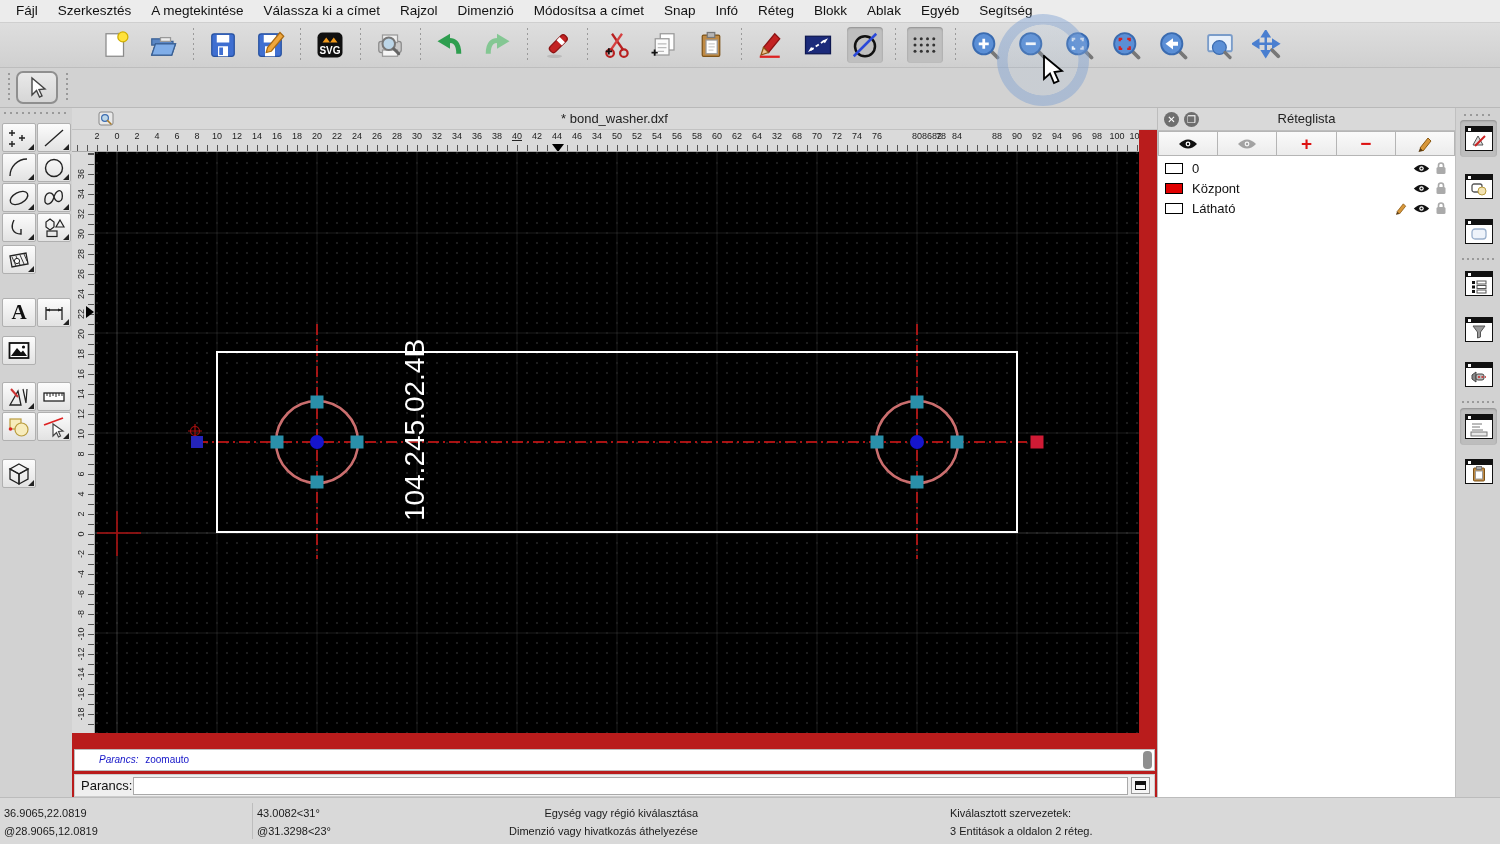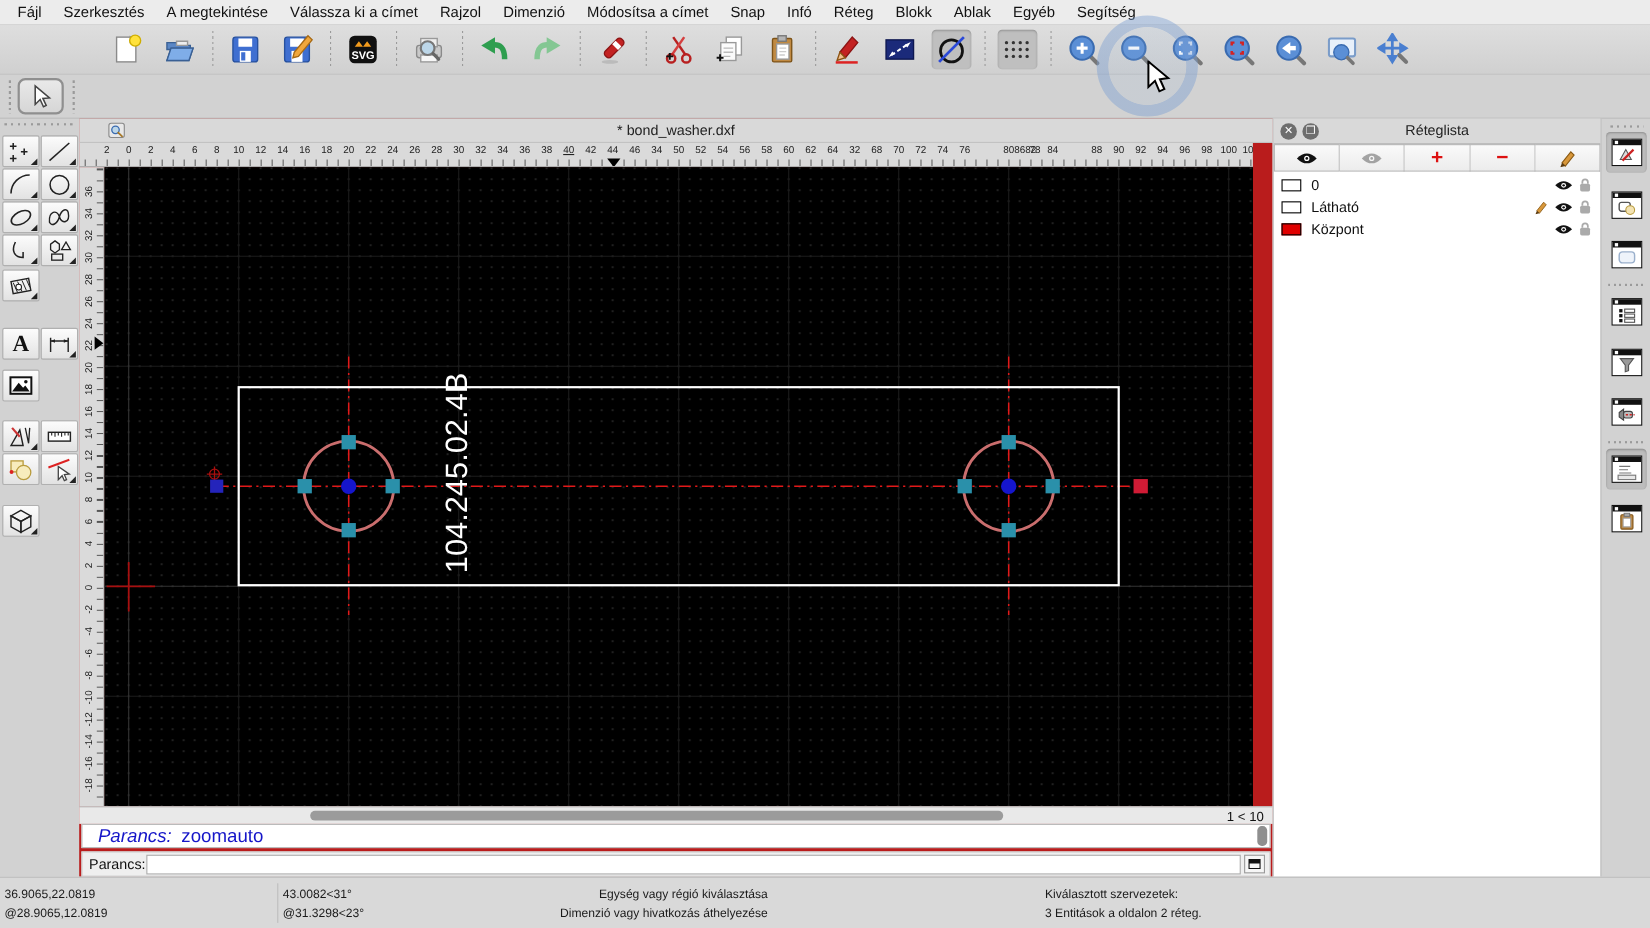--- a/index.html
+++ b/index.html
@@ -38,21 +38,21 @@
   #vruler { position:absolute; left:0; top:44px; width:23px; height:581px; background:#dadada; border-right:1px solid #a9a9a9; overflow:hidden; }
   #vruler .num { position:absolute; left:-1px; width:20px; height:20px; font-size:9px; color:#222; text-align:center; line-height:20px; transform:rotate(-90deg); }
   #vruler .ticks { position:absolute; top:0; bottom:0; right:0; width:6px; background-image:repeating-linear-gradient(#555 0 1px, transparent 1px 10px); background-position-y:2px; }
   #vmarker { position:absolute; left:14px; top:198px; width:0; height:0; border-top:6px solid transparent; border-bottom:6px solid transparent; border-left:8px solid #000; }
   #canvas { position:absolute; left:23px; top:44px; width:1044px; height:581px; background:#000; }
   
   #scrollrow { position:absolute; left:0; top:625px; width:1085px; height:16px; background:#e9e9e9; border-top:1px solid #bbb; }
   #scrollthumb { position:absolute; left:210px; top:3px; width:630px; height:9px; border-radius:5px; background:#9b9b9b; }
   #zoomind { position:absolute; right:8px; top:1px; font-size:12px; color:#111; }
   
-  #cmdhist { position:absolute; left:2px; top:641px; width:1081px; height:22px; background:#fff; border:1px solid #bbb; font-size:17px; line-height:20px; color:#1515c8; padding-left:14px; }
+  #cmdhist { position:absolute; left:2px; top:641px; width:1081px; height:22px; background:#fff; border:1px solid #bbb; font-size:10px; line-height:20px; color:#1515c8; padding-left:24px; }
   #cmdhist .lbl { font-style:italic; }
   #cmdhist .vthumb { position:absolute; right:2px; top:1px; width:9px; height:18px; border-radius:4px; background:#8f8f8f; }
   #cmdrow { position:absolute; left:2px; top:666px; width:1081px; height:23px; background:#efefef; border:1px solid #ccc; }
   #cmdrow .lbl { position:absolute; left:6px; top:3px; font-size:13px; color:#111; }
   #cmdrow input { position:absolute; left:58px; top:2px; width:995px; height:18px; border:1px solid #a9a9a9; background:#fff; font-size:12px; font-family:"Liberation Sans",sans-serif; }
   #cmd-kbd-btn { position:absolute; right:4px; top:2px; width:19px; height:17px; border:1px solid #999; background:#f6f6f6; display:flex; align-items:center; justify-content:center; }
   #cmd-kbd-btn .glyph { width:11px; height:9px; border:1.5px solid #111; border-top:4px solid #111; }
 
   
   #statusbar { position:absolute; left:0; top:797px; width:1500px; height:47px; background:#d9d9d9; border-top:1px solid #bcbcbc; font-size:11px; color:#1a1a1a; }
@@ -554,24 +554,20 @@
       </g>
       <circle cx="222" cy="290" r="7" fill="#1515cc"></circle>
       <circle cx="822" cy="290" r="7" fill="#1515cc"></circle>
       <rect x="96" y="284" width="12" height="12" fill="#2424bb"></rect>
       <rect x="935.5" y="283.5" width="13" height="13" fill="#d01b35"></rect>
 
       <text x="322" y="278" transform="rotate(-90 322 278)" text-anchor="middle" dominant-baseline="middle" font-size="28" fill="#ffffff" font-family="Liberation Sans, sans-serif">104.245.02.4B</text>
     </svg>
   </div>
 
-  <div id="scrollrow">
-    <div id="scrollthumb"></div>
-    <span id="zoomind">1 &lt; 10</span>
-  </div>
 
   <div id="cmdhist">
     <span class="lbl">Parancs:</span>
     <span style="margin-left:4px">zoomauto</span>
     <div class="vthumb"></div>
   </div>
   <div id="cmdrow">
     <span class="lbl">Parancs:</span>
     <input type="text" placeholder="" style="">
     <div id="cmd-kbd-btn">
@@ -623,46 +619,46 @@
           </svg>
         </span>
         <span class="ric">
           <svg width="12" height="14" viewBox="0 0 12 14">
             <rect x="1.5" y="6" width="9" height="7" rx="1.5" fill="#aaa"></rect>
             <path d="M3.5 6 V4.5 a2.5 2.5 0 0 1 5 0 V6" fill="none" stroke="#aaa" stroke-width="1.6"></path>
           </svg>
         </span>
       </div>
       <div class="layer-row">
+        <span class="swatch" style="background:#e00000"></span>
+        <span class="lname">Központ</span>
+        <span class="ric"></span>
+        <span class="ric">
+          <svg width="17" height="11" viewBox="0 0 20 12">
+            <path d="M1 6 Q10 -3 19 6 Q10 15 1 6 Z" fill="#111"></path>
+            <circle cx="10" cy="6" r="2.6" fill="#fff"></circle>
+            <circle cx="10" cy="6" r="1.3" fill="#111"></circle>
+          </svg>
+        </span>
+        <span class="ric">
+          <svg width="12" height="14" viewBox="0 0 12 14">
+            <rect x="1.5" y="6" width="9" height="7" rx="1.5" fill="#aaa"></rect>
+            <path d="M3.5 6 V4.5 a2.5 2.5 0 0 1 5 0 V6" fill="none" stroke="#aaa" stroke-width="1.6"></path>
+          </svg>
+        </span>
+      </div>
+      <div class="layer-row">
         <span class="swatch" style="background:#ffffff"></span>
         <span class="lname">Látható</span>
         <span class="ric">
           <svg width="14" height="13" viewBox="0 0 18 16">
             <polygon points="4,12 12,2 15,5 7,15" fill="#d8973a" stroke="#8a5a14"></polygon>
             <polygon points="4,12 7,15 2.5,16" fill="#5a3a10"></polygon>
           </svg>
         </span>
-        <span class="ric">
-          <svg width="17" height="11" viewBox="0 0 20 12">
-            <path d="M1 6 Q10 -3 19 6 Q10 15 1 6 Z" fill="#111"></path>
-            <circle cx="10" cy="6" r="2.6" fill="#fff"></circle>
-            <circle cx="10" cy="6" r="1.3" fill="#111"></circle>
-          </svg>
-        </span>
-        <span class="ric">
-          <svg width="12" height="14" viewBox="0 0 12 14">
-            <rect x="1.5" y="6" width="9" height="7" rx="1.5" fill="#aaa"></rect>
-            <path d="M3.5 6 V4.5 a2.5 2.5 0 0 1 5 0 V6" fill="none" stroke="#aaa" stroke-width="1.6"></path>
-          </svg>
-        </span>
-      </div>
-      <div class="layer-row">
-        <span class="swatch" style="background:#e00000"></span>
-        <span class="lname">Központ</span>
-        <span class="ric"></span>
         <span class="ric">
           <svg width="17" height="11" viewBox="0 0 20 12">
             <path d="M1 6 Q10 -3 19 6 Q10 15 1 6 Z" fill="#111"></path>
             <circle cx="10" cy="6" r="2.6" fill="#fff"></circle>
             <circle cx="10" cy="6" r="1.3" fill="#111"></circle>
           </svg>
         </span>
         <span class="ric">
           <svg width="12" height="14" viewBox="0 0 12 14">
             <rect x="1.5" y="6" width="9" height="7" rx="1.5" fill="#aaa"></rect>

